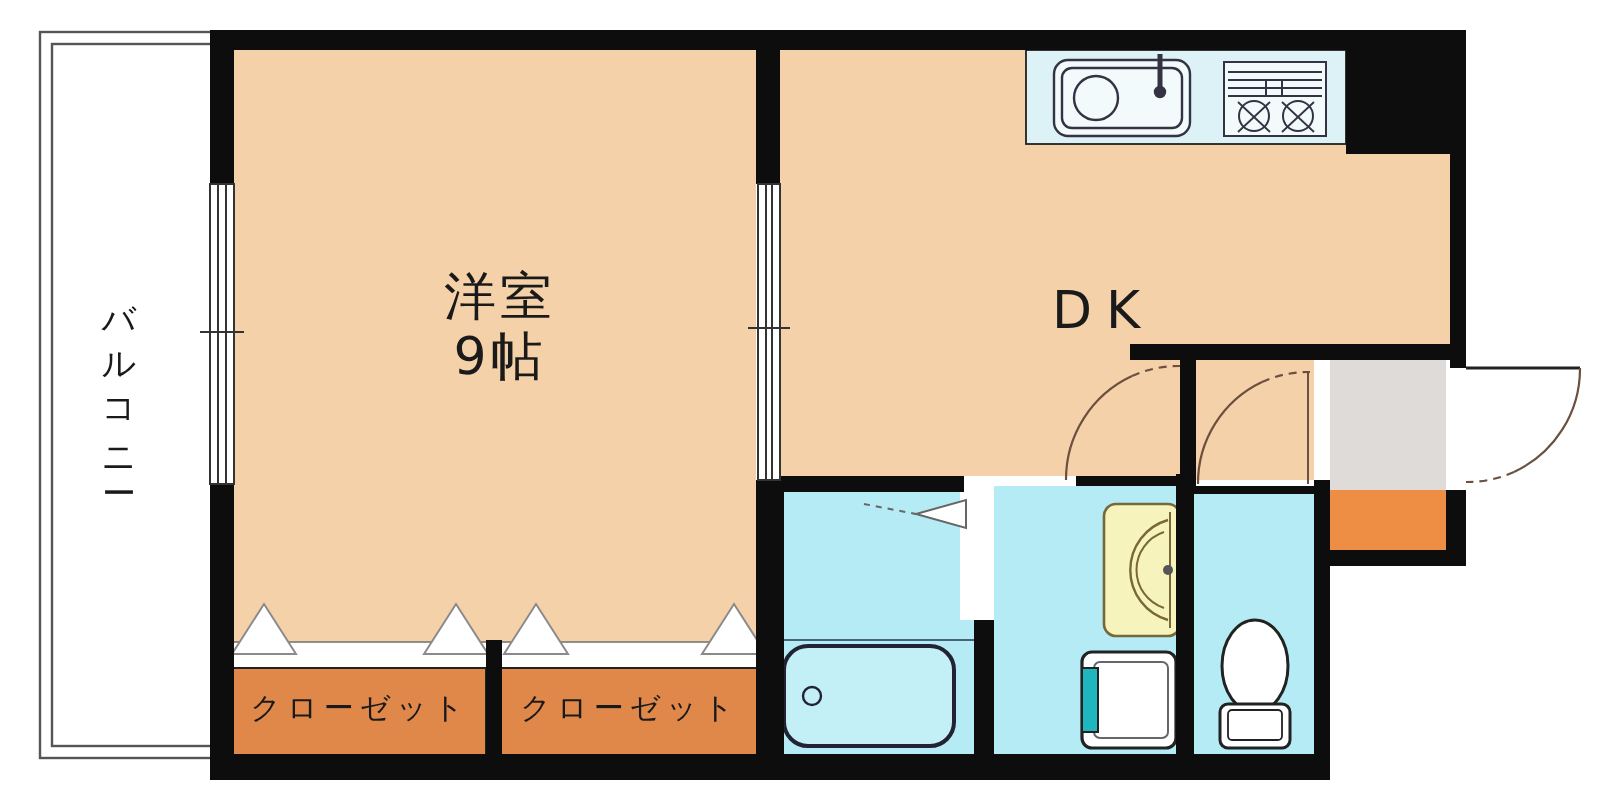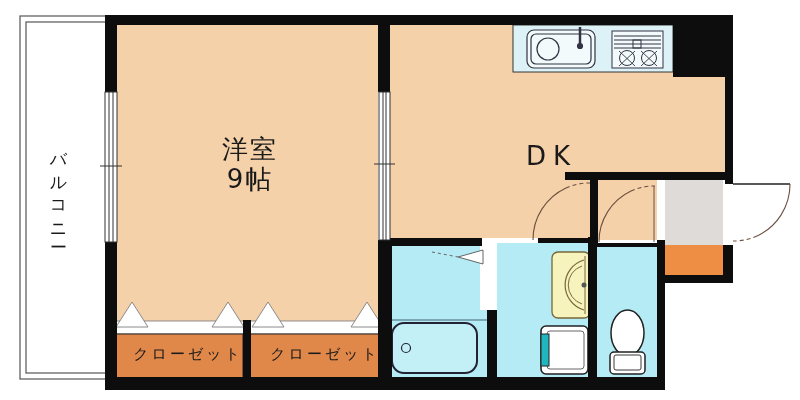--- a/index.html
+++ b/index.html
@@ -11,21 +11,21 @@
   .lbl{position:absolute;white-space:pre;line-height:1;}
   .lbl-vert{
     writing-mode:vertical-rl;text-orientation:upright;
     font-size:17px;letter-spacing:5px;left:50px;top:140px;
   }
   .room-label{font-size:26px;text-align:center;letter-spacing:2px;}
   .lbl-yoshitsu{left:148px;top:136px;width:204px;}
   .lbl-yoshitsu-size{left:148px;top:166px;width:204px;}
   .lbl-dk{left:488px;top:127px;width:120px;letter-spacing:7px;padding-left:7px;box-sizing:border-box;margin-top:16px;}
   .lbl-dk-size{left:488px;top:139px;width:120px;}
-  .closet-label{font-size:15px;text-align:right;letter-spacing:3px;top:347px;}
+  .closet-label{font-size:15px;text-align:center;letter-spacing:3px;top:347px;}
   .lbl-closet1{left:117px;width:126px;}
   .lbl-closet2{left:250px;width:130px;}
 </style>
 </head>
 <body>
 
 <div class="plan">
 <svg width="800" height="400" viewBox="0 0 800 400">
 
   <rect x="117" y="25" width="261" height="297" fill="var(--room-floor)"></rect>

